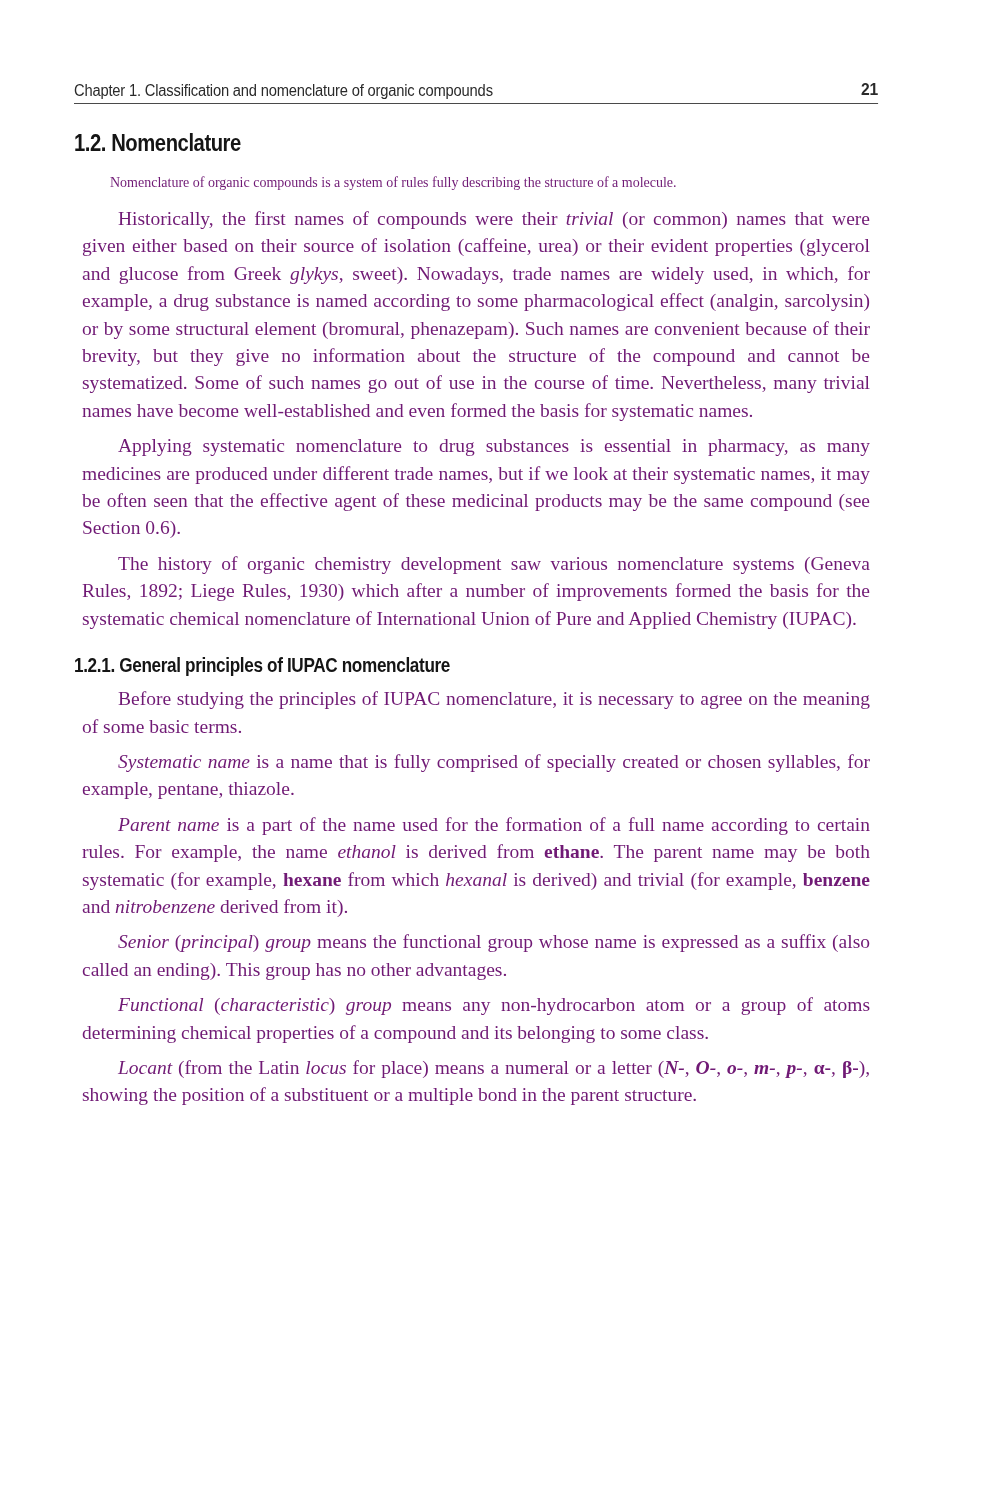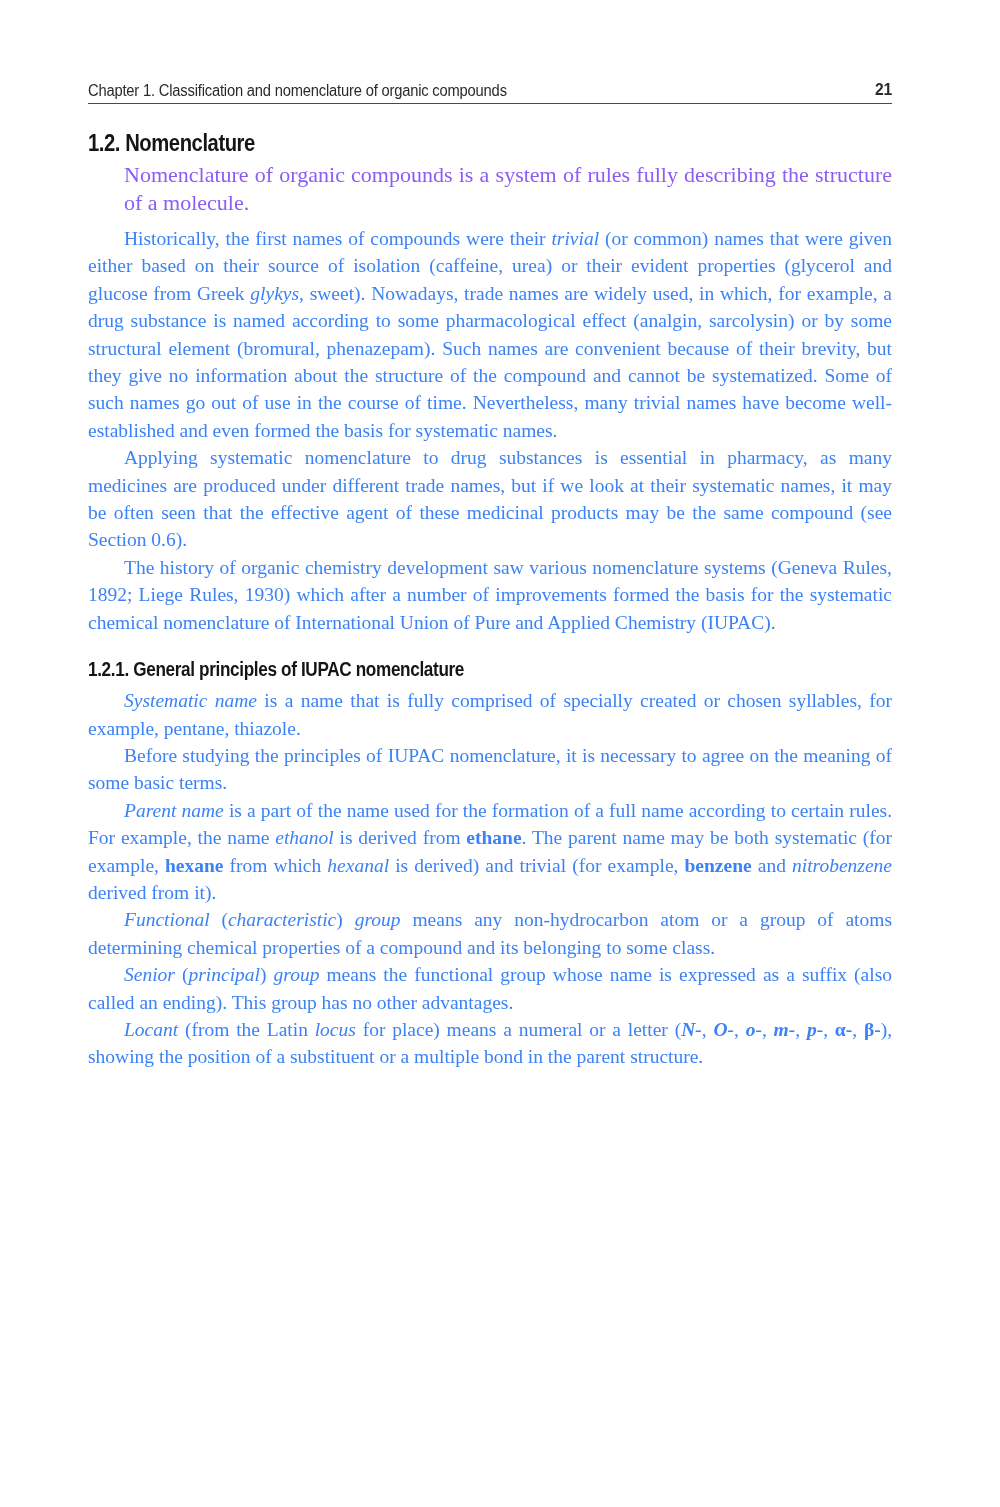--- a/index.html
+++ b/index.html
@@ -5,21 +5,21 @@
     html, body { margin: 0; padding: 0; background: #ffffff; }
     body {
       width: 1000px;
       height: 1507px;
       position: relative;
       overflow: hidden;
       color: #1a1a1a;
     }
     .page {
       position: absolute;
-      left: 88px;
+      left: 74px;
       top: 80px;
       width: 804px;
     }
     .running-head {
       display: flex;
       justify-content: space-between;
       align-items: flex-end;
       font-family: "Liberation Sans", sans-serif;
       font-size: 16px;
       letter-spacing: -0.2px;
@@ -36,34 +36,34 @@
       font-weight: bold;
       font-size: 23px;
       margin: 26px 0 0 0;
       letter-spacing: -0.5px;
       transform: scaleX(0.88);
       transform-origin: left;
       color: #151515;
     }
     .definition {
       font-family: "Liberation Serif", serif;
-      color: #8b5cf6;
-      font-size: 22px;
+      color: #701a75;
+      font-size: 14px;
       line-height: 28px;
-      margin: 4px 0 0 36px;
+      margin: 12px 0 0 36px;
       text-align: justify;
     }
     .para {
       font-family: "Liberation Serif", serif;
       font-size: 19.5px;
       line-height: 27.4px;
       text-align: justify;
-      margin: 0;
+      margin: 8px;
       text-indent: 36px;
-      color: #3b82f6;
+      color: #701a75;
     }
     .first-para { margin-top: 8px; }
     .subsection-title {
       font-family: "Liberation Sans", sans-serif;
       font-weight: bold;
       font-size: 19.5px;
       margin: 22px 0 6px 0;
       letter-spacing: -0.4px;
       transform: scaleX(0.88);
       transform-origin: left;
@@ -87,28 +87,28 @@
   <p class="definition">Nomenclature of organic compounds is a system of rules fully describing the structure of a molecule.</p>
 
   <p class="para first-para"><span>Historically, the first names of compounds were their </span><i>trivial</i><span> (or common) names that were given either based on their source of isolation (caffeine, urea) or their evident properties (glycerol and glucose from Greek </span><i>glykys</i><span>, sweet). Nowadays, trade names are widely used, in which, for example, a drug substance is named according to some pharmacological effect (analgin, sarcolysin) or by some structural element (bromural, phenazepam). Such names are convenient because of their brevity, but they give no information about the structure of the compound and cannot be systematized. Some of such names go out of use in the course of time. Nevertheless, many trivial names have become well-established and even formed the basis for systematic names.</span></p>
 
   <p class="para">Applying systematic nomenclature to drug substances is essential in pharmacy, as many medicines are produced under different trade names, but if we look at their systematic names, it may be often seen that the effective agent of these medicinal products may be the same compound (see Section 0.6).</p>
 
   <p class="para">The history of organic chemistry development saw various nomenclature systems (Geneva Rules, 1892; Liege Rules, 1930) which after a number of improvements formed the basis for the systematic chemical nomenclature of International Union of Pure and Applied Chemistry (IUPAC).</p>
 
   <h3 class="subsection-title">1.2.1. General principles of IUPAC nomenclature</h3>
 
+  <p class="para">Before studying the principles of IUPAC nomenclature, it is necessary to agree on the meaning of some basic terms.</p>
+
   <p class="para"><i>Systematic name</i><span> is a name that is fully comprised of specially created or chosen syllables, for example, pentane, thiazole.</span></p>
-
-  <p class="para">Before studying the principles of IUPAC nomenclature, it is necessary to agree on the meaning of some basic terms.</p>
 
   <p class="para"><i>Parent name</i><span> is a part of the name used for the formation of a full name according to certain rules. For example, the name </span><i>ethanol</i><span> is derived from </span><b>ethane</b><span>. The parent name may be both systematic (for example, </span><b>hexane</b><span> from which </span><i>hexanal</i><span> is derived) and trivial (for example, </span><b>benzene</b><span> and </span><i>nitrobenzene</i><span> derived from it).</span></p>
 
 
+  <p class="para"><i>Senior</i><span> (</span><i>principal</i><span>) </span><i>group</i><span> means the functional group whose name is expressed as a suffix (also called an ending). This group has no other advantages.</span></p>
+
   <p class="para"><i>Functional</i><span> (</span><i>characteristic</i><span>) </span><i>group</i><span> means any non-hydrocarbon atom or a group of atoms determining chemical properties of a compound and its belonging to some class.</span></p>
-
-  <p class="para"><i>Senior</i><span> (</span><i>principal</i><span>) </span><i>group</i><span> means the functional group whose name is expressed as a suffix (also called an ending). This group has no other advantages.</span></p>
 
 
   <p class="para"><i>Locant</i><span> (from the Latin </span><i>locus</i><span> for place) means a numeral or a letter (</span><b><i>N-</i></b><span>, </span><b><i>O-</i></b><span>, </span><b><i>o-</i></b><span>, </span><b><i>m-</i></b><span>, </span><b><i>p-</i></b><span>, </span><b>α-</b><span>, </span><b>β-</b><span>), showing the position of a substituent or a multiple bond in the parent structure.</span></p>
 
 
 </div>
 
 </body></html>

